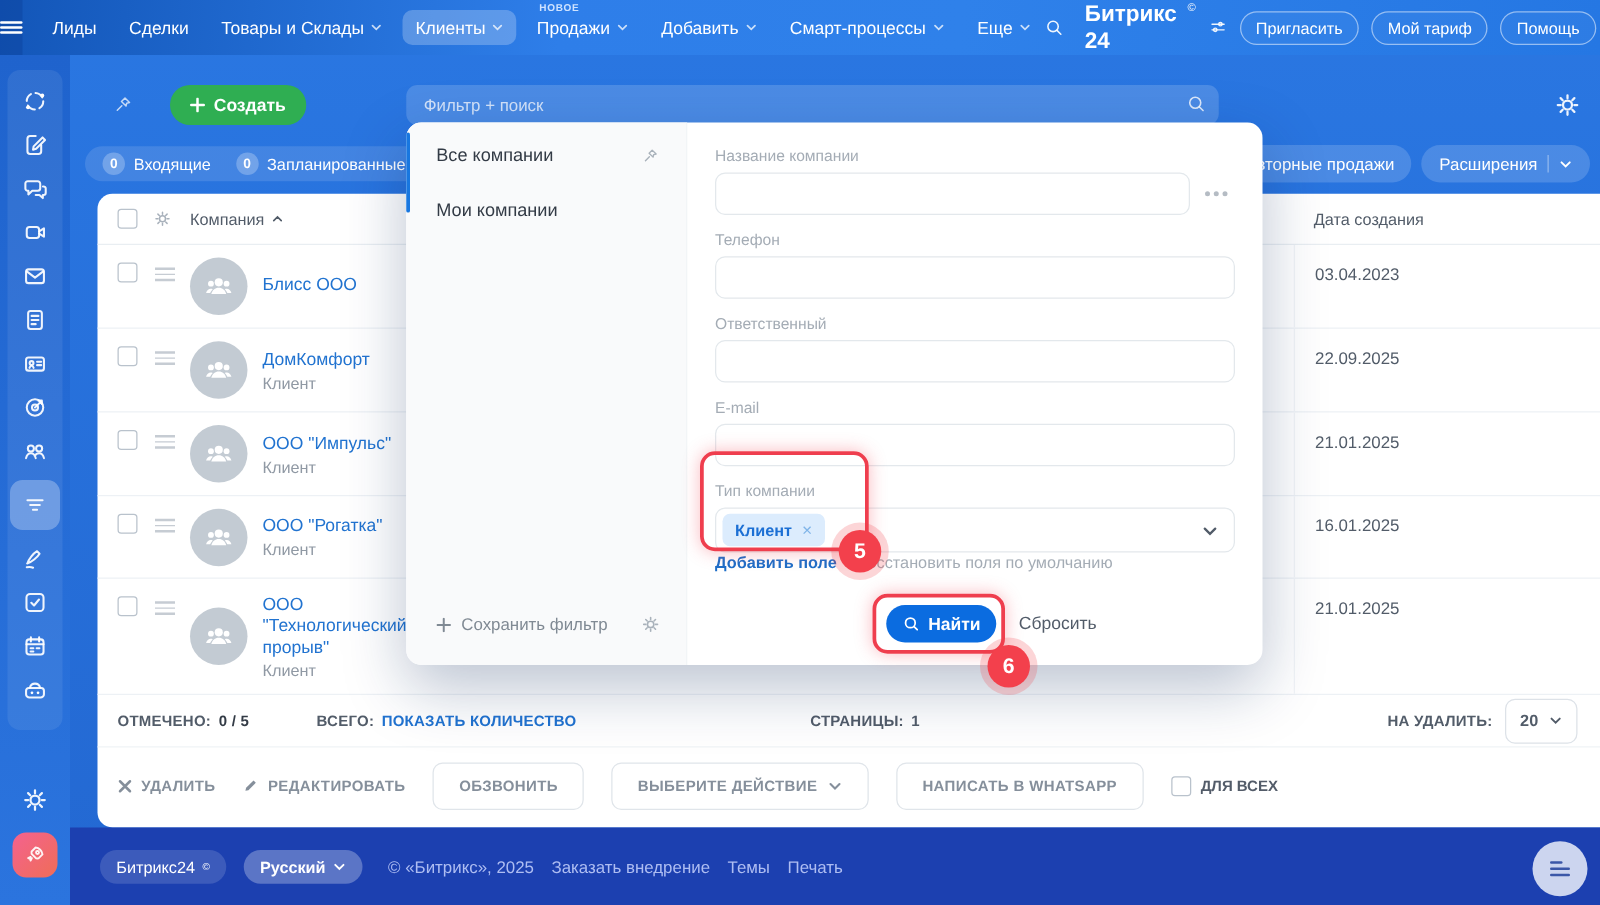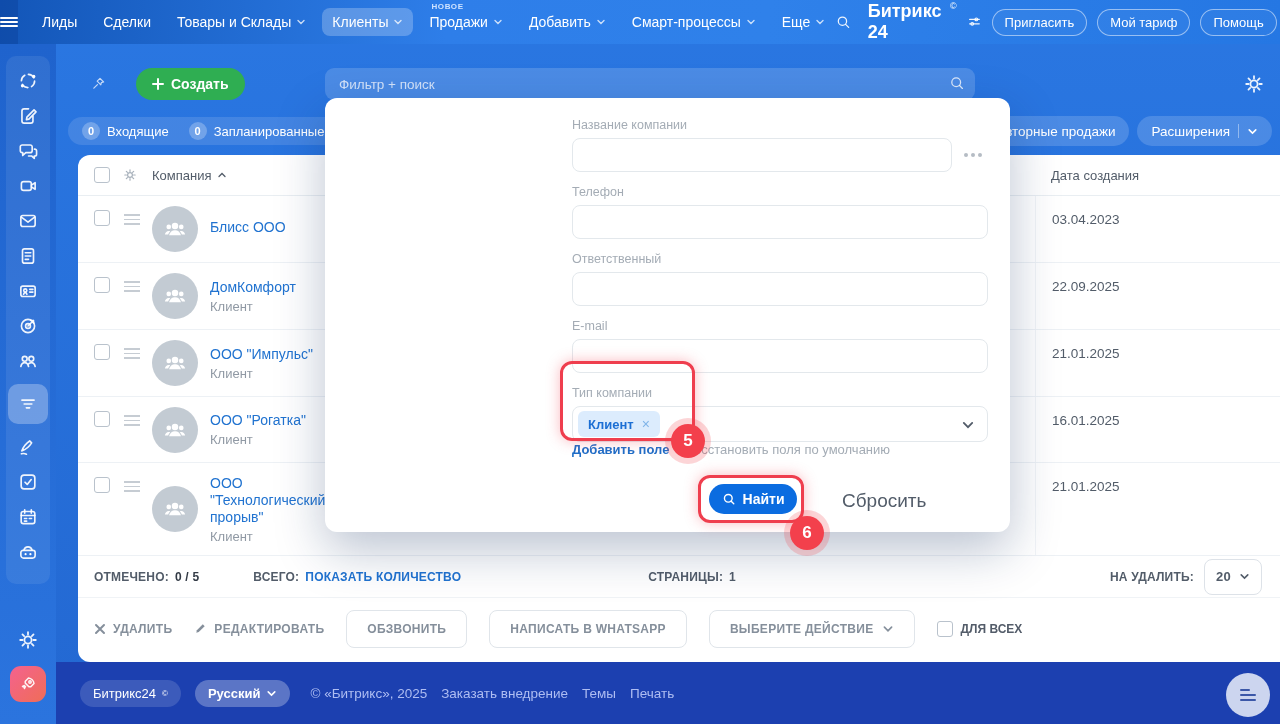--- a/index.html
+++ b/index.html
@@ -143,21 +143,21 @@
   .tag{height:26px;display:flex;align-items:center;gap:8px;background:#dcecfd;border-radius:6px;
        padding:0 10px;color:#1c6fd4;font-size:13px;font-weight:bold}
   .tag .x{color:#7fb4e8;font-weight:normal;font-size:14px;cursor:pointer}
   .typebox .chev{position:absolute;right:12px;top:11px}
   .addrow{position:absolute;left:247px;top:344px;display:flex;gap:16px;align-items:center;white-space:nowrap}
   .add-field{color:#1e6ec8;font-size:13px;font-weight:bold;cursor:pointer}
   .restore{color:#a4acb5;font-size:13px;cursor:pointer}
   .find-btn{position:absolute;left:384px;top:386px;width:88px;height:30px;background:#0b6ce0;border-radius:15px;
             display:flex;align-items:center;justify-content:center;gap:7px;color:#fff;font-size:14px;
             font-weight:bold;cursor:pointer}
-  .reset-btn{position:absolute;left:517px;top:392px;color:#525c69;font-size:19px;cursor:pointer}
+  .reset-btn{position:absolute;left:490px;top:392px;color:#525c69;font-size:14px;cursor:pointer}
 
   
   .hl{position:absolute;border:3px solid #ef3e4e;border-radius:12px;box-shadow:0 0 14px rgba(240,60,78,.35);
       pointer-events:none;z-index:60}
   .hl-type{left:235px;top:263px;width:135px;height:80px}
   .hl-find{left:373px;top:377px;width:106px;height:48px}
   .step-badge{position:absolute;width:34px;height:34px;border-radius:50%;background:#f3404c;color:#fff;
               display:flex;align-items:center;justify-content:center;font-size:17px;font-weight:bold;
               box-shadow:0 0 0 6px rgba(242,63,74,.22);z-index:61}
   .badge5{left:346px;top:326px}
@@ -568,28 +568,28 @@
         <span class="act-text">
           <svg width="13" height="13" viewBox="0 0 14 14">
               <path d="M2.5 11.5l.6-2.6 6.4-6.4 2 2-6.4 6.4z" fill="#858f9b"></path>
             </svg>
           <span>РЕДАКТИРОВАТЬ</span>
         </span>
         <span class="act-btn">
             <span>ОБЗВОНИТЬ</span>
           </span>
         <span class="act-btn">
-            <span>НАПИСАТЬ В WHATSAPP</span>
-          </span>
-        <span class="act-btn">
           <span>ВЫБЕРИТЕ ДЕЙСТВИЕ</span>
           <svg width="12" height="12" viewBox="0 0 10 10">
               <path d="M2 3.5l3 3 3-3" fill="none" stroke="#858f9b" stroke-width="1.4" stroke-linecap="round"></path>
             </svg>
         </span>
+        <span class="act-btn">
+            <span>НАПИСАТЬ В WHATSAPP</span>
+          </span>
         <span class="forall">
           <span class="cb"></span>
           <span>ДЛЯ ВСЕХ</span>
         </span>
       </div>
     </div>
 
     <div class="footer">
       <span class="f-pill">
         <span>Битрикс24</span>
@@ -602,20 +602,42 @@
           </svg>
       </span>
       <span class="f-copy">© «Битрикс», 2025</span>
       <span class="f-link">Заказать внедрение</span>
       <span class="f-link">Темы</span>
       <span class="f-link">Печать</span>
     </div>
   </div>
 
   <div class="popup">
+    <div class="pp-left">
+      <div class="pp-indicator"></div>
+      <div class="preset">
+        <span>Все компании</span>
+        <svg class="pinicon" width="14" height="14" viewBox="0 0 20 20">
+            <path d="M12.5 3l4.5 4.5-2.8.7-.7 2.8-4.5-4.5zM9.3 10.7L4.8 15.2" fill="none" stroke="#a9b2bb" stroke-width="1.6" stroke-linejoin="round" stroke-linecap="round"></path>
+          </svg>
+      </div>
+      <div class="preset">
+        <span>Мои компании</span>
+      </div>
+      <div class="pp-savebar">
+        <svg width="12" height="12" viewBox="0 0 12 12" style="margin-right:8px">
+            <path d="M6 1v10M1 6h10" stroke="#808a94" stroke-width="1.6" stroke-linecap="round"></path>
+          </svg>
+        <span>Сохранить фильтр</span>
+        <svg class="gear-sm" width="17" height="17" viewBox="0 0 20 20">
+            <circle cx="10" cy="10" r="3" fill="none" stroke="#a9b2bb" stroke-width="1.5"></circle>
+            <path d="M10 3.5v2M10 14.5v2M3.5 10h2M14.5 10h2M5.4 5.4l1.4 1.4M13.2 13.2l1.4 1.4M14.6 5.4l-1.4 1.4M6.8 13.2l-1.4 1.4" stroke="#a9b2bb" stroke-width="1.5" stroke-linecap="round"></path>
+          </svg>
+      </div>
+    </div>
 
     <div class="pp-right">
       <div class="f-block">
         <div class="f-label">Название компании</div>
         <div class="row1">
           <input class="f-input" type="text" style="">
           <span class="dots">
               <i></i>
               <i></i>
               <i></i>

